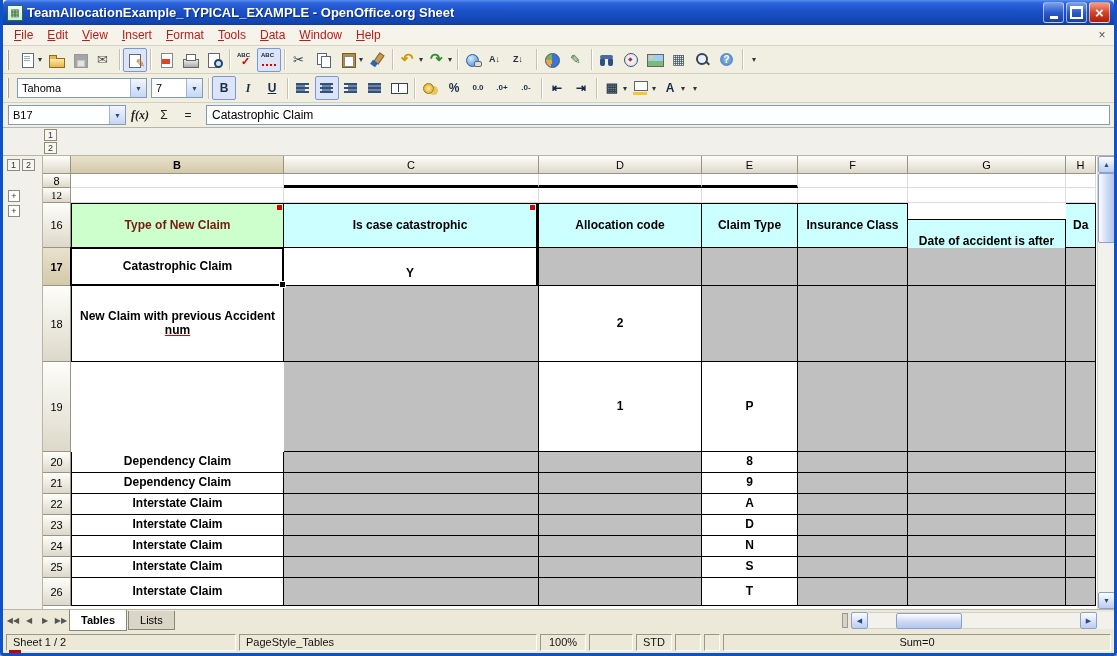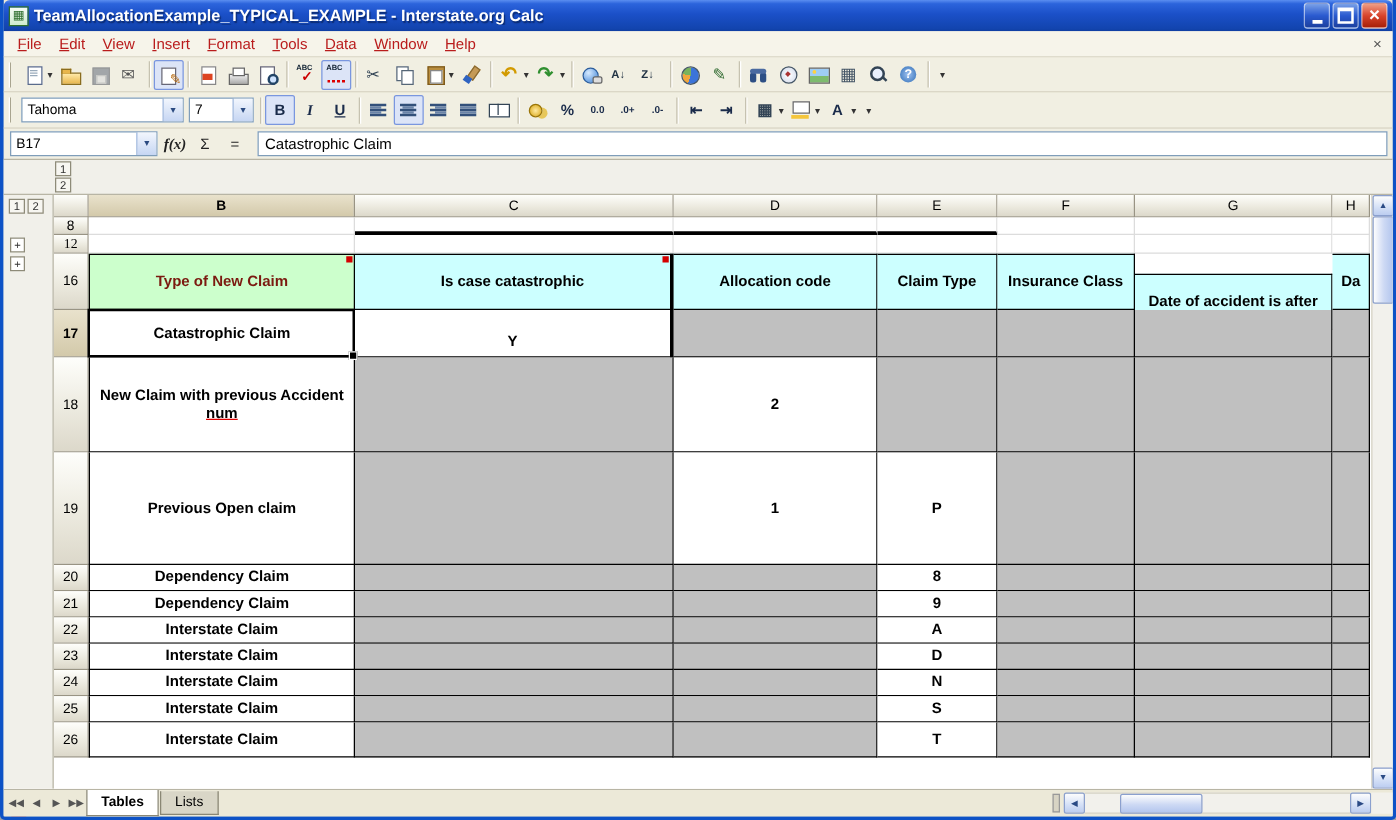--- a/index.html
+++ b/index.html
@@ -187,21 +187,21 @@
     padding:0 6px; font-size:11px; color:#111; overflow:hidden; white-space:nowrap; }
   .seg.center { justify-content:center; }
 </style>
 </head>
 <body>
 
 <div class="window">
 
   <div class="titlebar">
     <span class="app-icon">▦</span>
-    <span class="title-text">TeamAllocationExample_TYPICAL_EXAMPLE - Interstate.org Calc</span>
+    <span class="title-text">TeamAllocationExample_TYPICAL_EXAMPLE - OpenOffice.org Sheet</span>
     <div class="win-btns">
       <span class="wbtn minmax min"></span>
       <span class="wbtn minmax max"></span>
       <span class="wbtn close"></span>
     </div>
   </div>
 
   <div class="menubar">
     <span class="mitem">File</span>
     <span class="mitem">Edit</span>
@@ -510,23 +510,20 @@
           </div>
           <div class="gcell bg-g tbl" style="left: 241px; top: 130px; width: 255px; height: 76px;"></div>
           <div class="gcell bg-w tbl bold" style="left: 496px; top: 130px; width: 163px; height: 76px;">
             <span>2</span>
           </div>
           <div class="gcell bg-g tbl" style="left: 659px; top: 130px; width: 96px; height: 76px;"></div>
           <div class="gcell bg-g tbl" style="left: 755px; top: 130px; width: 110px; height: 76px;"></div>
           <div class="gcell bg-g tbl" style="left: 865px; top: 130px; width: 158px; height: 76px;"></div>
           <div class="gcell bg-g tbl" style="left: 1023px; top: 130px; width: 30px; height: 76px;"></div>
           <div class="grhead" style="left: 0px; top: 206px; width: 28px; height: 90px;">19</div>
-          <div class="gcell bg-w tbl bold left" style="left: 28px; top: 206px; width: 213px; height: 90px;">
-            <span>Previous Open claim</span>
-          </div>
           <div class="gcell bg-g tbl" style="left: 241px; top: 206px; width: 255px; height: 90px;"></div>
           <div class="gcell bg-w tbl bold" style="left: 496px; top: 206px; width: 163px; height: 90px;">
             <span>1</span>
           </div>
           <div class="gcell bg-w tbl bold" style="left: 659px; top: 206px; width: 96px; height: 90px;">
             <span>P</span>
           </div>
           <div class="gcell bg-g tbl" style="left: 755px; top: 206px; width: 110px; height: 90px;"></div>
           <div class="gcell bg-g tbl" style="left: 865px; top: 206px; width: 158px; height: 90px;"></div>
           <div class="gcell bg-g tbl" style="left: 1023px; top: 206px; width: 30px; height: 90px;"></div>
@@ -636,14 +633,24 @@
         <span class="sbtn">◀</span>
         <span class="htrack">
           <span class="hthumb"></span>
         </span>
         <span class="sbtn">▶</span>
         <span class="tabcorner"></span>
       </span>
     </div>
   </div>
 
+  <div class="statusbar">
+    <span class="seg" style="width:230px">Sheet 1 / 2</span>
+    <span class="seg" style="width:298px">PageStyle_Tables</span>
+    <span class="seg center" style="width:46px">100%</span>
+    <span class="seg" style="width:44px"></span>
+    <span class="seg center" style="width:36px">STD</span>
+    <span class="seg" style="width:26px"></span>
+    <span class="seg" style="width:16px"></span>
+    <span class="seg center" style="flex:1">Sum=0</span>
+  </div>
 
 </div>
 
 </body></html>

